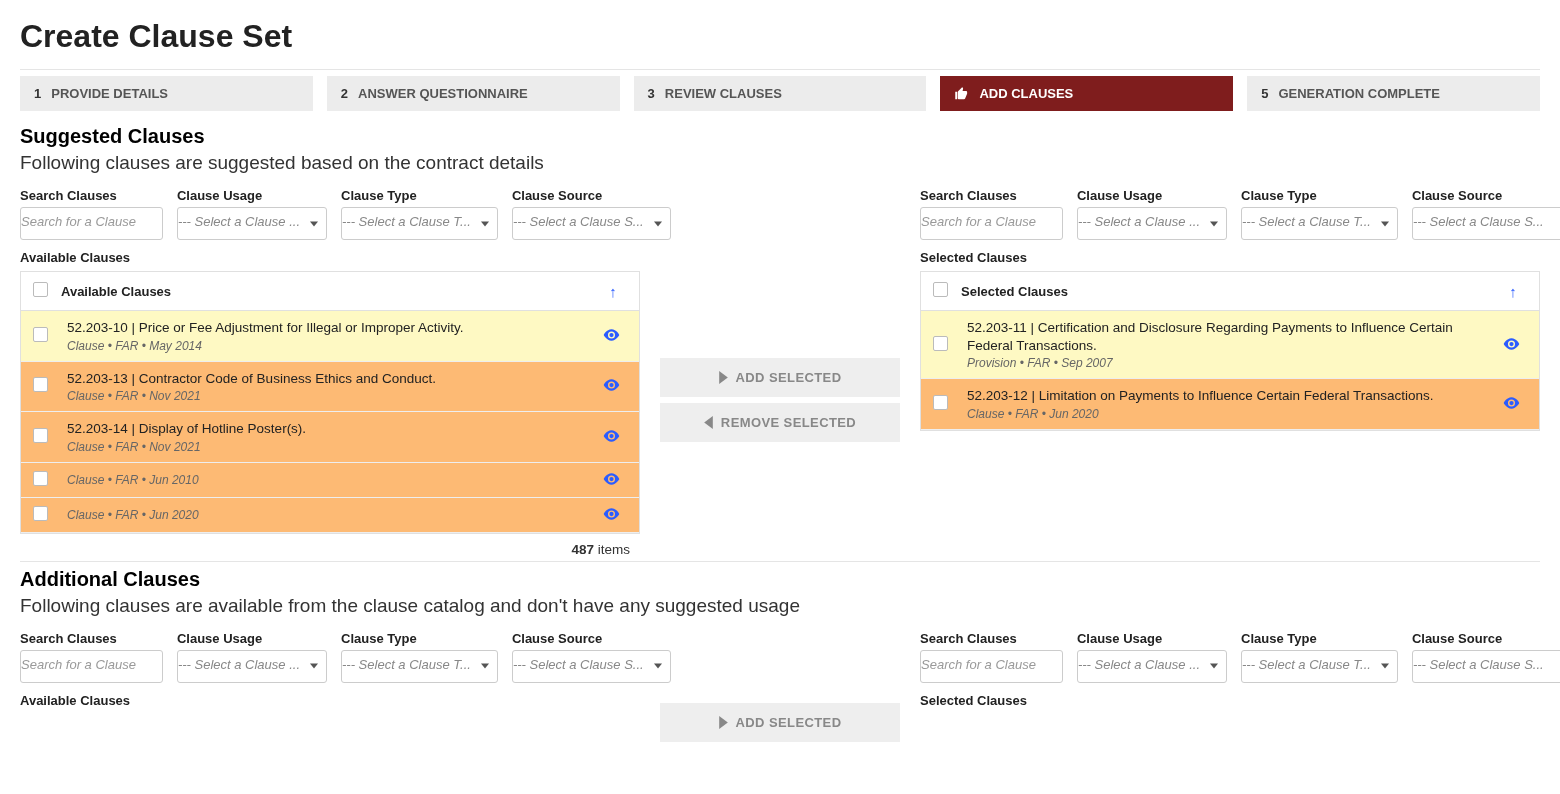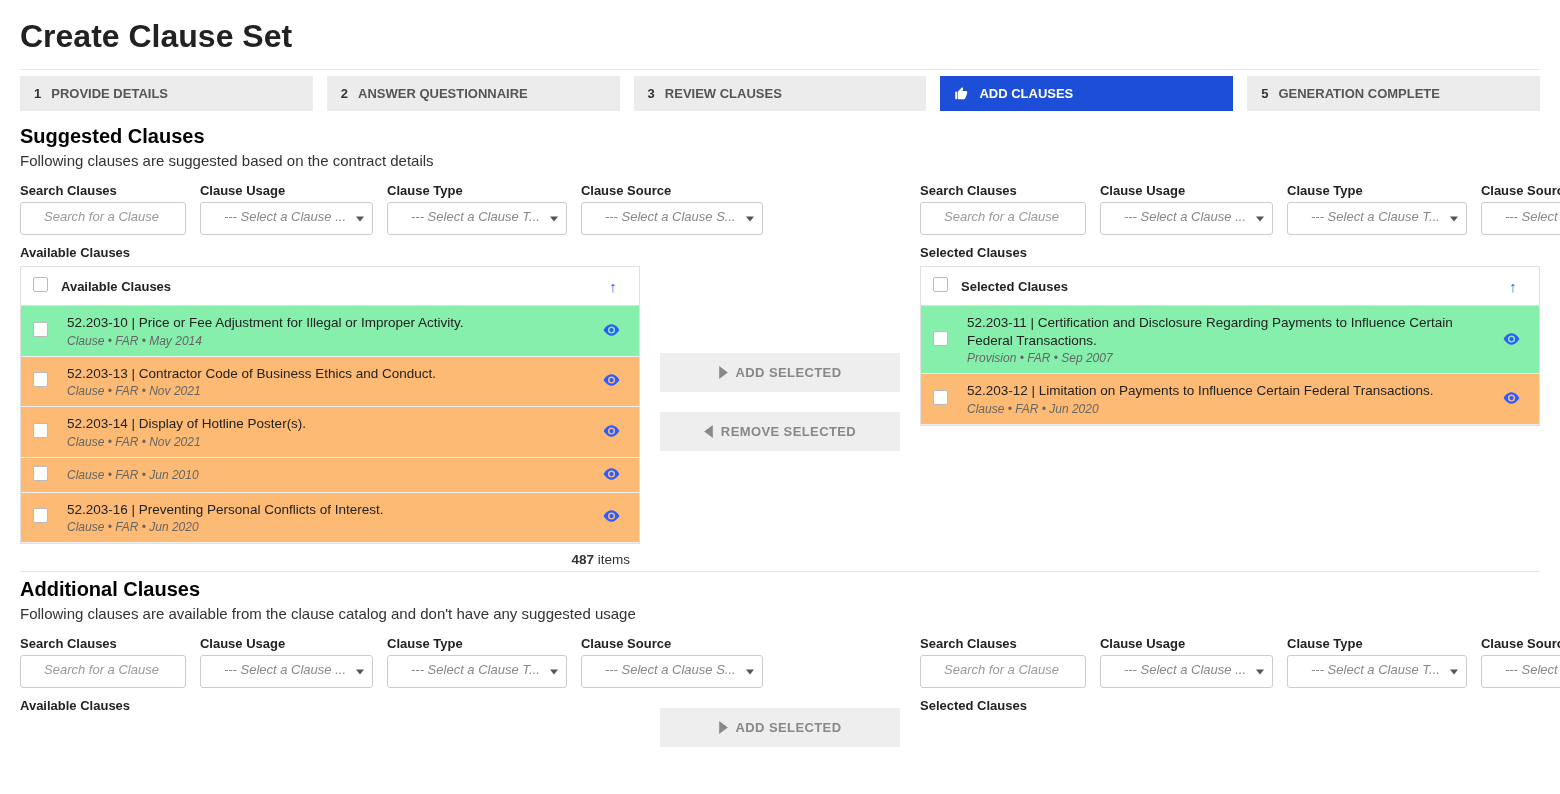--- a/index.html
+++ b/index.html
@@ -35,53 +35,53 @@
     display: flex;
     align-items: center;
     gap: 10px;
     font-weight: 600;
   }
   .step .num {
     font-weight: 700;
     color: #333;
   }
   .step.active {
-    background: #1d4ed8;
+    background: #7f1d1d;
     color: #fff;
   }
   .step-icon { width: 15px; height: 15px; fill: #fff; }
 
   h2.section-title {
     font-size: 20px;
     font-weight: 700;
     color: #000000;
     margin-bottom: 4px;
   }
   .section-desc {
-    font-size: 15px;
+    font-size: 19px;
     color: #333;
     margin-bottom: 14px;
   }
 
   .two-col {
     display: flex;
     gap: 20px;
     align-items: flex-start;
   }
   .pane {
     flex: 1;
     min-width: 0;
   }
   .middle {
     width: 240px;
     flex: 0 0 240px;
     padding-top: 170px;
     display: flex;
     flex-direction: column;
-    gap: 20px;
+    gap: 6px;
   }
   .move-btn {
     background: #eeeeee;
     color: #888;
     border: none;
     padding: 12px 18px;
     font-size: 13px;
     font-weight: 700;
     letter-spacing: 0.4px;
     cursor: pointer;
@@ -104,21 +104,21 @@
     gap: 4px;
   }
   .filter label {
     font-size: 13px;
     font-weight: 700;
     color: #222;
   }
   .filter .control {
     border: 1px solid #ccc;
     border-radius: 3px;
-    padding: 6px 26px 6px 23px;
+    padding: 6px 26px 6px 0;
     font-size: 13px;
     color: #888;
     font-style: italic;
     height: 33px;
     position: relative;
     background: #fff;
     white-space: nowrap;
     overflow: hidden;
     text-overflow: ellipsis;
   }
@@ -169,21 +169,21 @@
   }
   .tbody.noscroll { max-height: none; overflow: visible; }
   .row {
     display: flex;
     align-items: center;
     padding: 8px 12px;
     border-bottom: 1px solid #eee;
     gap: 6px;
     background: #fdba74;
   }
-  .row.alt-shade { background: #86efac; }
+  .row.alt-shade { background: #fef9c3; }
   .row .chk { width: 28px; }
   .row .content { flex: 1; min-width: 0; }
   .row .title { font-size: 13.5px; color: #222; margin-bottom: 2px; line-height: 1.3; }
   .row .meta { font-size: 12px; color: #666; font-style: italic; }
   .row .eye { width: 32px; text-align: center; }
   .eye svg { width: 17px; height: 12px; fill: #2b5cff; }
 
   .checkbox {
     width: 15px; height: 15px;
     border: 1px solid #bbb;
@@ -334,21 +334,20 @@
           <span class="content">
             <div class="meta">Clause • FAR • Jun 2010</div>
           </span>
           <span class="eye"><svg>
                 <use href="#i-eye"></use>
               </svg></span>
         </div>
         <div class="row">
           <span class="chk"><span class="checkbox"></span></span>
           <span class="content">
-            <div class="title">52.203-16 | Preventing Personal Conflicts of Interest.</div>
             <div class="meta">Clause • FAR • Jun 2020</div>
           </span>
           <span class="eye"><svg>
                 <use href="#i-eye"></use>
               </svg></span>
         </div>
       </div>
     </div>
     <div class="items-count">
       <b>487</b><span> items</span>

